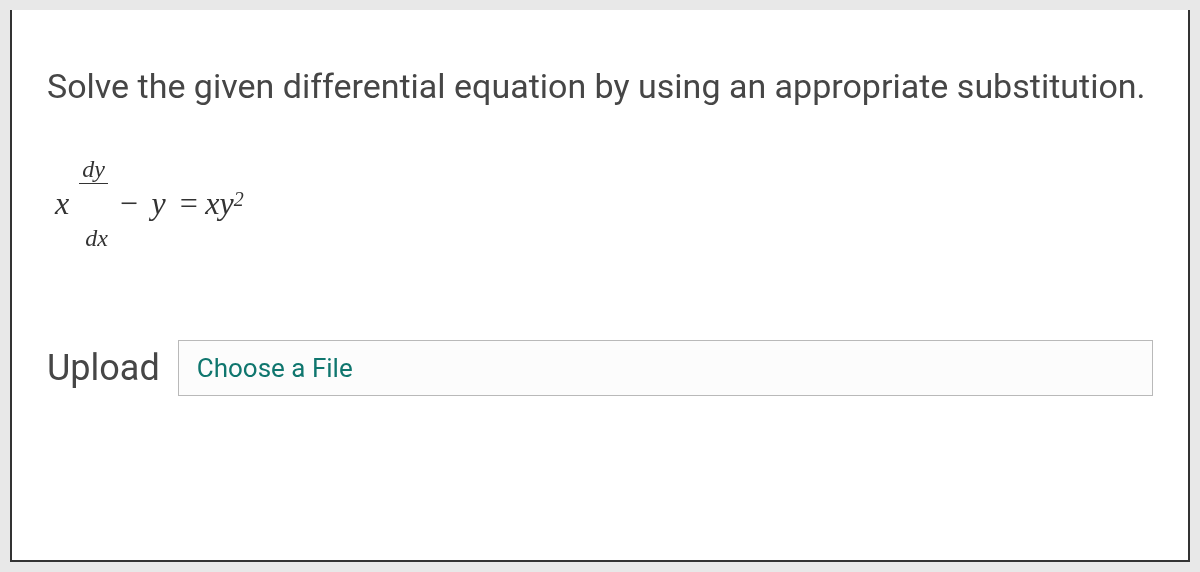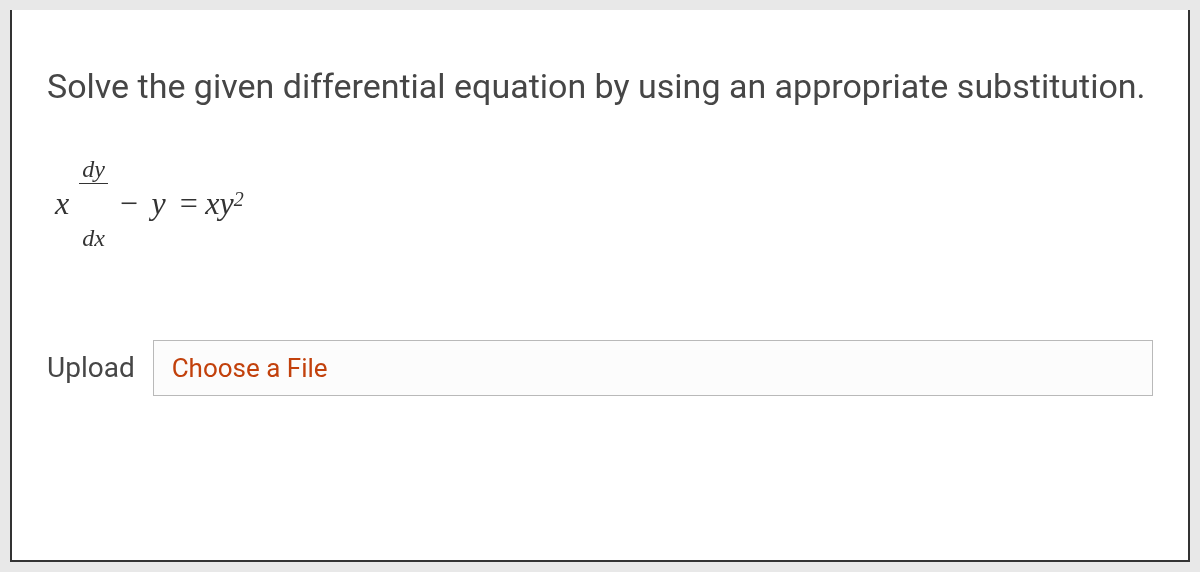--- a/index.html
+++ b/index.html
@@ -36,21 +36,21 @@
       font-style: italic;
       color: #333;
       display: flex;
       align-items: center;
       margin-left: 2px;
       margin-bottom: 90px;
     }
     .fraction {
       display: inline-flex;
       flex-direction: column;
-      align-items: center;
+      align-items: flex-end;
       vertical-align: middle;
       margin: 0 4px;
       font-size: 24px;
     }
     .fraction .num {
       border-bottom: 1.5px solid #333;
       padding: 0 3px 2px 3px;
       line-height: 1;
     }
     .fraction .den {
@@ -66,37 +66,37 @@
       vertical-align: super;
       position: relative;
       top: -4px;
     }
     .upload-row {
       display: flex;
       align-items: center;
       gap: 18px;
     }
     .upload-label {
-      font-size: 28px;
+      font-size: 36px;
       color: #464646;
       font-weight: 400;
     }
     .file-input-wrapper {
       flex: 1;
       height: 56px;
       border: 1.5px solid #b9b9b9;
       background: #fcfcfc;
       display: flex;
       align-items: center;
       padding: 0 18px;
       cursor: pointer;
     }
     .file-input-placeholder {
       font-size: 26px;
-      color: #c2410c;
+      color: #0f766e;
       font-weight: 400;
     }
   </style>
 </head>
 <body>
 
 <div class="question-card">
   <div class="question-text">Solve the given differential equation by using an appropriate substitution.</div>
 
   <div class="equation">

